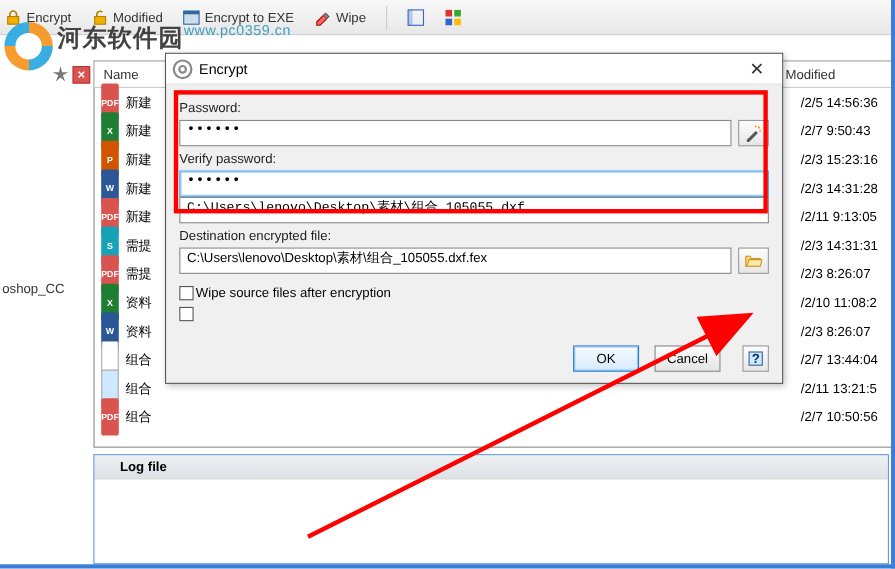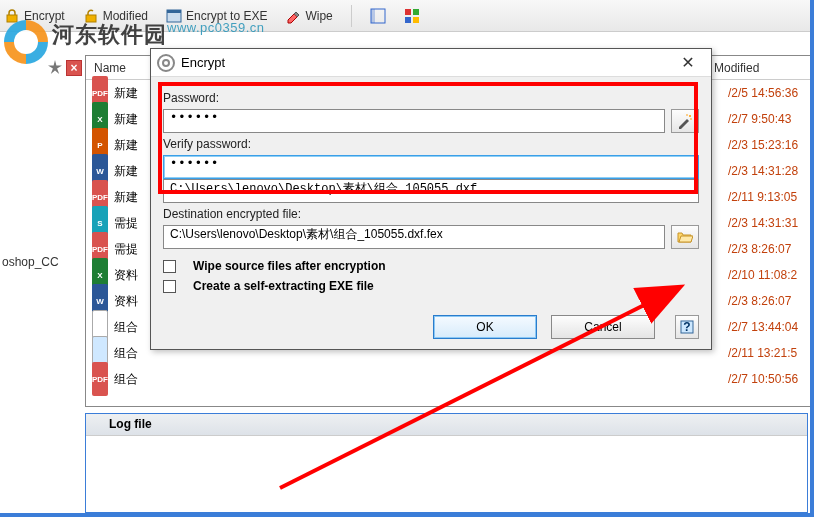--- a/index.html
+++ b/index.html
@@ -26,21 +26,21 @@
 
 
 .filelist { position:absolute; left:85px; top:55px; right:2px; bottom:110px; border:1px solid #888; }
 .fl-head { display:flex; background:#fff; border-bottom:1px solid #ccc; height:24px; align-items:center; }
 .fl-head .col { padding:0 8px; border-right:1px solid #ddd; color:#333; font-weight:normal; }
 .col-name { flex: 0 0 620px; }
 .col-mod  { flex: 1; }
 .fl-body { position:relative; }
 .fl-row { display:flex; align-items:center; height:26px; padding-left:6px; gap:6px; }
 .fl-row .fname { flex:0 0 608px; white-space:nowrap; overflow:hidden; }
-.fl-row .fmod { flex:1; white-space:nowrap; color:#c2410c; }
+.fl-row .fmod { flex:1; white-space:nowrap; color:#000000; }
 .fico { width:16px; height:34px; border-radius:2px; display:inline-flex; align-items:center; justify-content:center; font-size:8px; font-weight:bold; color:#fff; flex:0 0 16px; }
 
 
 .side-label { position:absolute; left:2px; top:255px; transform:none; color:#333; font-size:12px; }
 
 
 .logpanel { position:absolute; left:85px; right:6px; bottom:4px; height:100px; border:1px solid #3b7dd8; }
 .log-head { background:linear-gradient(#eef0f2,#dde2e8); height:22px; border-bottom:1px solid #ccc; padding:3px 23px; }
 .log-body { background:#fff; height:calc(100% - 22px); }
 
@@ -50,24 +50,24 @@
 .dlg-title .ico { width:18px; height:18px; border-radius:50%; border:2px solid #888; margin-right:6px; position:relative; }
 .dlg-title .ico::after{content:""; position:absolute; inset:3px; border:2px solid #888; border-radius:50%;}
 .dlg-title .t { flex:1; font-size:13px; }
 .dlg-title .x { width:34px; text-align:center; font-size:16px; color:#333; }
 .dlg-body { padding:10px 12px 10px 12px; }
 .field-label { margin:4px 0 4px 0; color:#222; }
 .field-row { display:flex; align-items:center; gap:6px; }
 .txtbox { flex:1; height:24px; border:1px solid #888; background:#fff; padding:0 6px; font-family:monospace; letter-spacing:1px; }
 .txtbox.focus { border:1px solid #3b9fe8; box-shadow:0 0 0 1px #8ecff5 inset; }
 .btn-wand, .btn-browse { width:28px; height:24px; border:1px solid #999; background:linear-gradient(#fdfdfd,#e6e6e6); display:flex; align-items:center; justify-content:center; }
-.chkrow { display:flex; align-items:center; gap:17px; margin:6px 0;font-weight:bold; }
+.chkrow { display:flex; align-items:center; gap:2px; margin:6px 0; }
 .chkbox { width:13px; height:13px; border:1px solid #555; background:#fff; }
 .dlg-buttons { display:flex; justify-content:flex-end; align-items:center; gap:14px; padding:6px 12px 10px; }
-.btn { width:104px; height:24px; border:1px solid #888; background:linear-gradient(#fdfdfd,#e4e4e4); display:flex; align-items:center; justify-content:center; }
+.btn { width:60px; height:24px; border:1px solid #888; background:linear-gradient(#fdfdfd,#e4e4e4); display:flex; align-items:center; justify-content:center; }
 .btn.primary { border:1px solid #2a7ccc; box-shadow:0 0 0 1px #8bc8f5 inset; background:linear-gradient(#f5faff,#d7ebfb); }
 .btn-help { width:24px; height:24px; border:1px solid #999; background:linear-gradient(#fdfdfd,#e6e6e6); display:flex; align-items:center; justify-content:center; margin-left:6px; }
 
 
 .hilite { position:absolute; border:4px solid #f00; pointer-events:none; z-index:45; }
 
 
 .arrow-svg { position:absolute; z-index:60; pointer-events:none; }
 
 
@@ -249,21 +249,20 @@
           </svg>
       </div>
     </div>
 
     <div class="chkrow" style="margin-top:10px">
       <div class="chkbox"></div>
       <span>Wipe source files after encryption</span>
     </div>
     <div class="chkrow">
       <div class="chkbox"></div>
-      <span>Create a self-extracting EXE file</span>
     </div>
   </div>
   <div class="dlg-buttons">
     <div class="btn primary">
         <span>OK</span>
       </div>
     <div class="btn">
         <span>Cancel</span>
       </div>
     <div class="btn-help">

